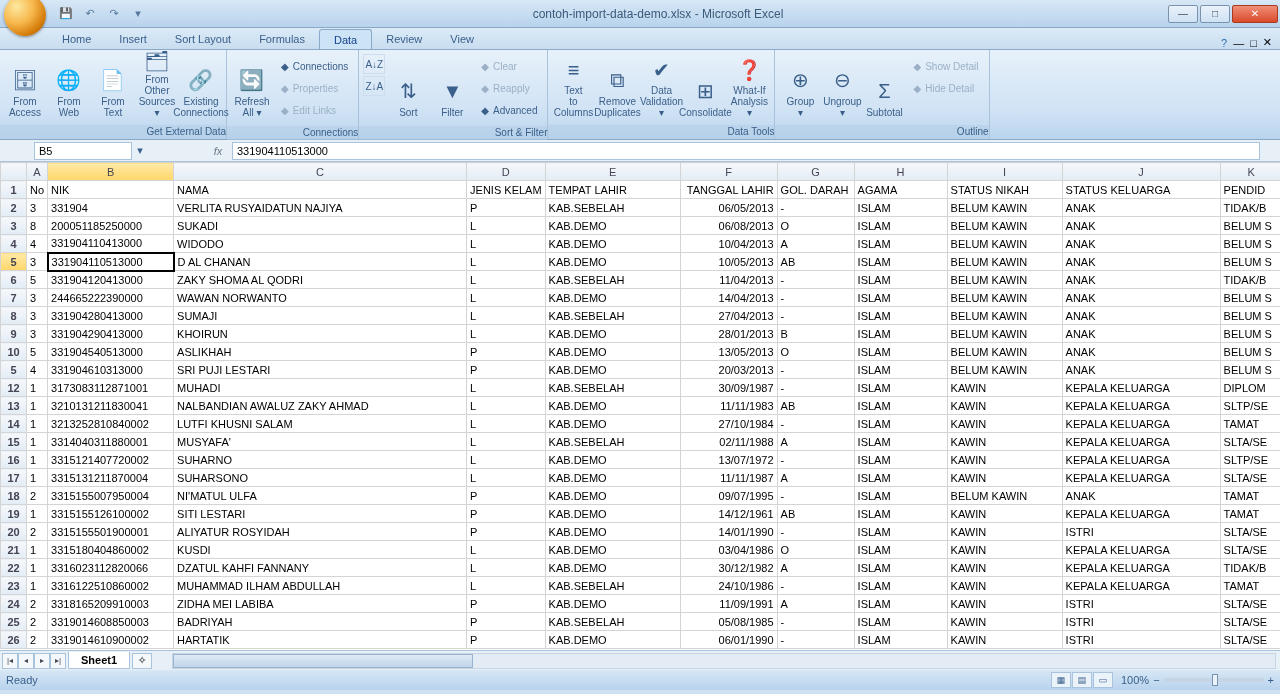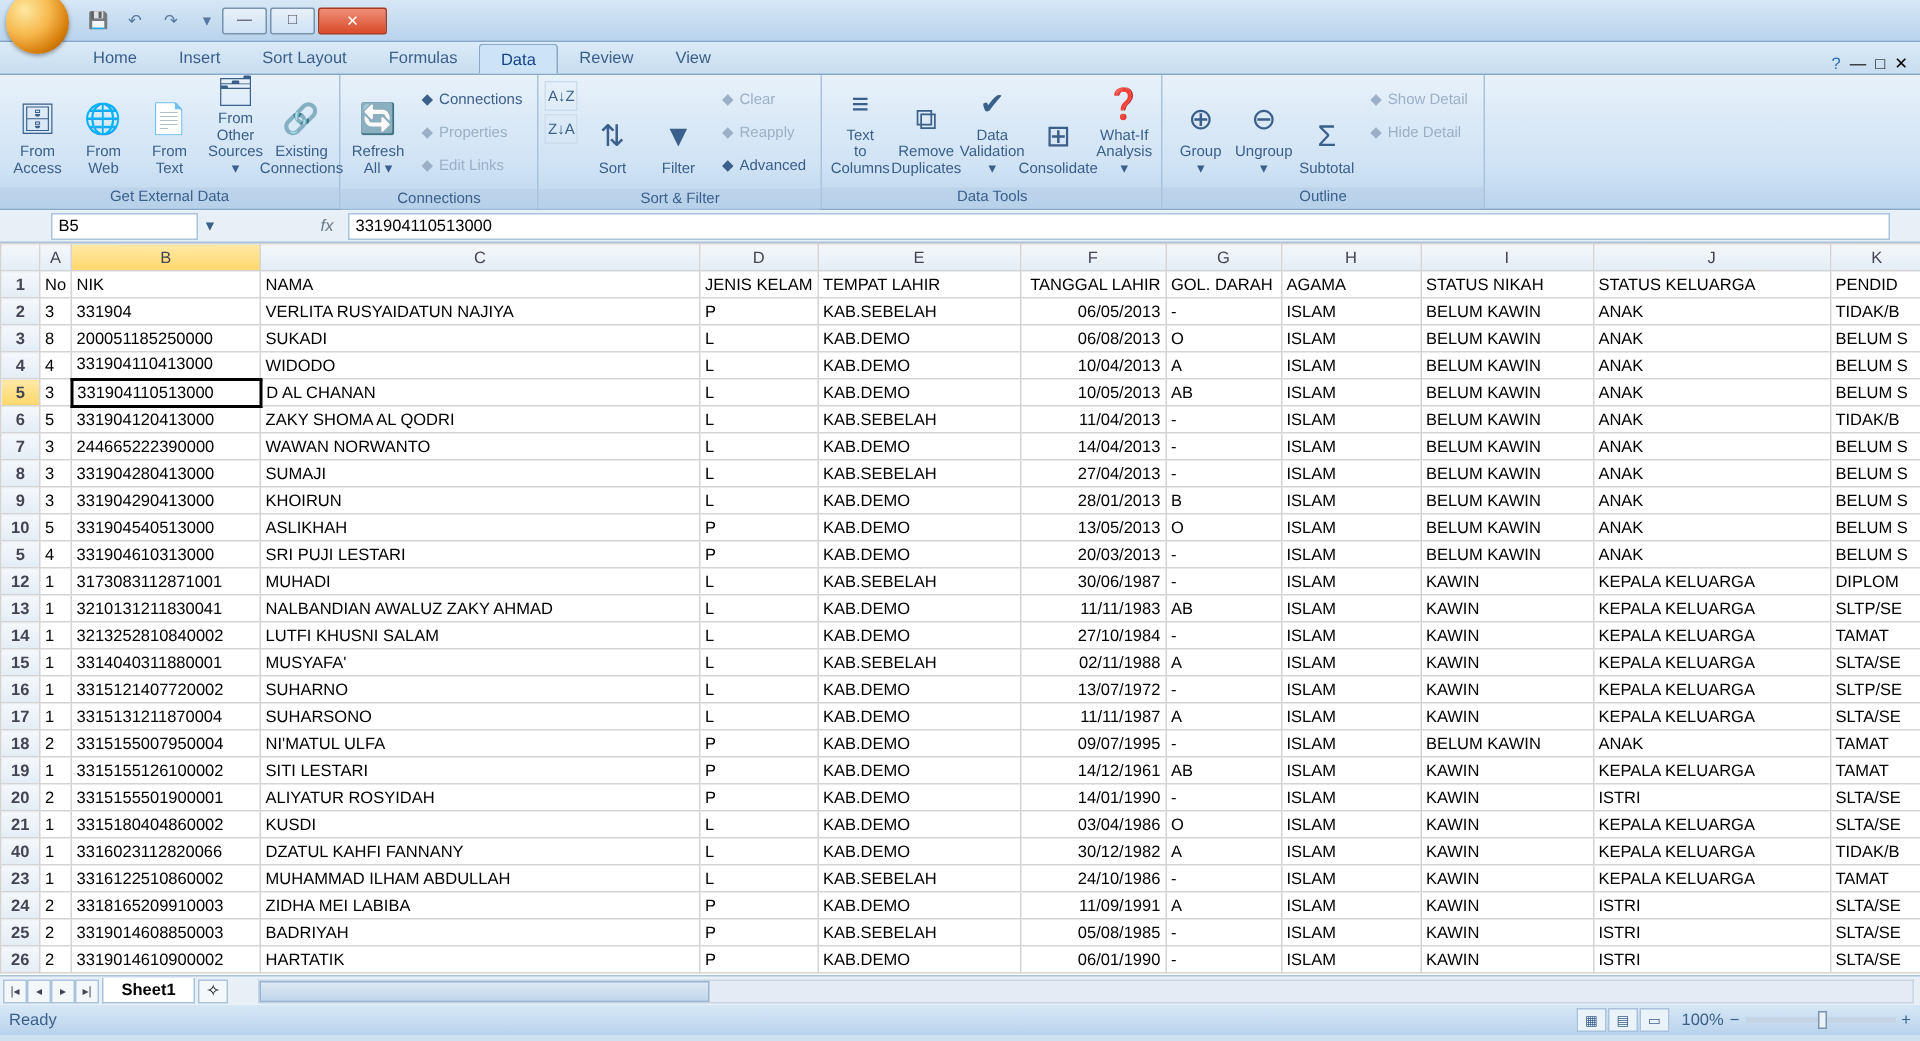--- a/index.html
+++ b/index.html
@@ -18,21 +18,21 @@
 
 .tabs { height:22px; background:linear-gradient(to bottom,#dbeaf7,#c8ddf0); display:flex; align-items:flex-end; padding-left:48px; border-bottom:1px solid #8aa9c9; }
 .tab { padding:4px 14px 3px; font-size:11px; color:#3a5f8a; cursor:pointer; }
 .tab.active { background:#cde4f7; border:1px solid #8aa9c9; border-bottom:none; border-radius:3px 3px 0 0; color:#15428b; }
 .tabs-right { margin-left:auto; display:flex; gap:6px; padding-right:8px; align-items:center; }
 
 
 .ribbon { height:90px; background:linear-gradient(to bottom,#e7f1fa,#cfe2f4 70%,#b9d4ee); display:flex; border-bottom:1px solid #8aa9c9; }
 .ribbon-group { border-right:1px solid #a9c3dd; display:flex; flex-direction:column; }
 .ribbon-group-body { flex:1; display:flex; align-items:flex-start; padding:4px; gap:2px; }
-.ribbon-group-label { text-align:center; font-size:10px; color:#3a5f8a; padding:1px 0 2px; background:rgba(180,205,230,0.5); }
+.ribbon-group-label { text-align:right; font-size:10px; color:#3a5f8a; padding:1px 0 2px; background:rgba(180,205,230,0.5); }
 .big-btn { display:flex; flex-direction:column; align-items:center; justify-content:flex-end; width:42px; height:66px; padding:2px; font-size:10px; color:#3a5f8a; text-align:center; line-height:1.1; gap:2px; }
 .big-btn .ico { width:28px; height:28px; display:flex; align-items:center; justify-content:center; font-size:20px; }
 .small-btns { display:flex; flex-direction:column; gap:2px; padding:2px; }
 .small-btn { display:flex; align-items:center; gap:4px; font-size:10px; color:#3a5f8a; height:20px; padding:0 4px; white-space:nowrap; }
 .small-btn.disabled { color:#9bb0c6; }
 
 
 .fbar-row { height:22px; background:#e7eff7; display:flex; align-items:center; border-bottom:1px solid #a9c3dd; }
 .name-box { width:98px; height:18px; background:#fff; border:1px solid #a9c3dd; margin-left:34px; padding:0 4px; display:flex; align-items:center; font-size:11px; }
 .name-box-dd { width:16px; text-align:center; color:#3a5f8a; }
@@ -74,20 +74,21 @@
 <body>
 
 <div class="titlebar">
   <div class="orb"></div>
   <div class="qat">
     <div class="qat-btn">💾</div>
     <div class="qat-btn">↶</div>
     <div class="qat-btn">↷</div>
     <div class="qat-btn">▾</div>
   </div>
+  <div class="title-text">contoh-import-data-demo.xlsx - Microsoft Excel</div>
   <div class="win-btns">
     <div class="win-btn">—</div>
     <div class="win-btn">□</div>
     <div class="win-btn close">✕</div>
   </div>
 </div>
 
 <div class="tabs">
   <div id="tabs-holder" style="display:flex;">
       <div class="tab">Home</div>
@@ -431,21 +432,21 @@
           <td class=" " style="position:static">ANAK</td>
           <td class=" " style="position:static">BELUM S</td>
         </tr>
         <tr>
           <th class="row-hdr ">12</th>
           <td class=" " style="position:static">1</td>
           <td class=" " style="position:static">3173083112871001</td>
           <td class=" " style="position:static">MUHADI</td>
           <td class=" " style="position:static">L</td>
           <td class=" " style="position:static">KAB.SEBELAH</td>
-          <td class=" num-col" style="position:static">30/06/1987</td>
+          <td class=" num-col" style="position:static">30/09/1987</td>
           <td class=" " style="position:static">-</td>
           <td class=" " style="position:static">ISLAM</td>
           <td class=" " style="position:static">KAWIN</td>
           <td class=" " style="position:static">KEPALA KELUARGA</td>
           <td class=" " style="position:static">DIPLOM</td>
         </tr>
         <tr>
           <th class="row-hdr ">13</th>
           <td class=" " style="position:static">1</td>
           <td class=" " style="position:static">3210131211830041</td>
@@ -565,21 +566,21 @@
           <td class=" " style="position:static">L</td>
           <td class=" " style="position:static">KAB.DEMO</td>
           <td class=" num-col" style="position:static">03/04/1986</td>
           <td class=" " style="position:static">O</td>
           <td class=" " style="position:static">ISLAM</td>
           <td class=" " style="position:static">KAWIN</td>
           <td class=" " style="position:static">KEPALA KELUARGA</td>
           <td class=" " style="position:static">SLTA/SE</td>
         </tr>
         <tr>
-          <th class="row-hdr ">40</th>
+          <th class="row-hdr ">22</th>
           <td class=" " style="position:static">1</td>
           <td class=" " style="position:static">3316023112820066</td>
           <td class=" " style="position:static">DZATUL KAHFI FANNANY</td>
           <td class=" " style="position:static">L</td>
           <td class=" " style="position:static">KAB.DEMO</td>
           <td class=" num-col" style="position:static">30/12/1982</td>
           <td class=" " style="position:static">A</td>
           <td class=" " style="position:static">ISLAM</td>
           <td class=" " style="position:static">KAWIN</td>
           <td class=" " style="position:static">KEPALA KELUARGA</td>

